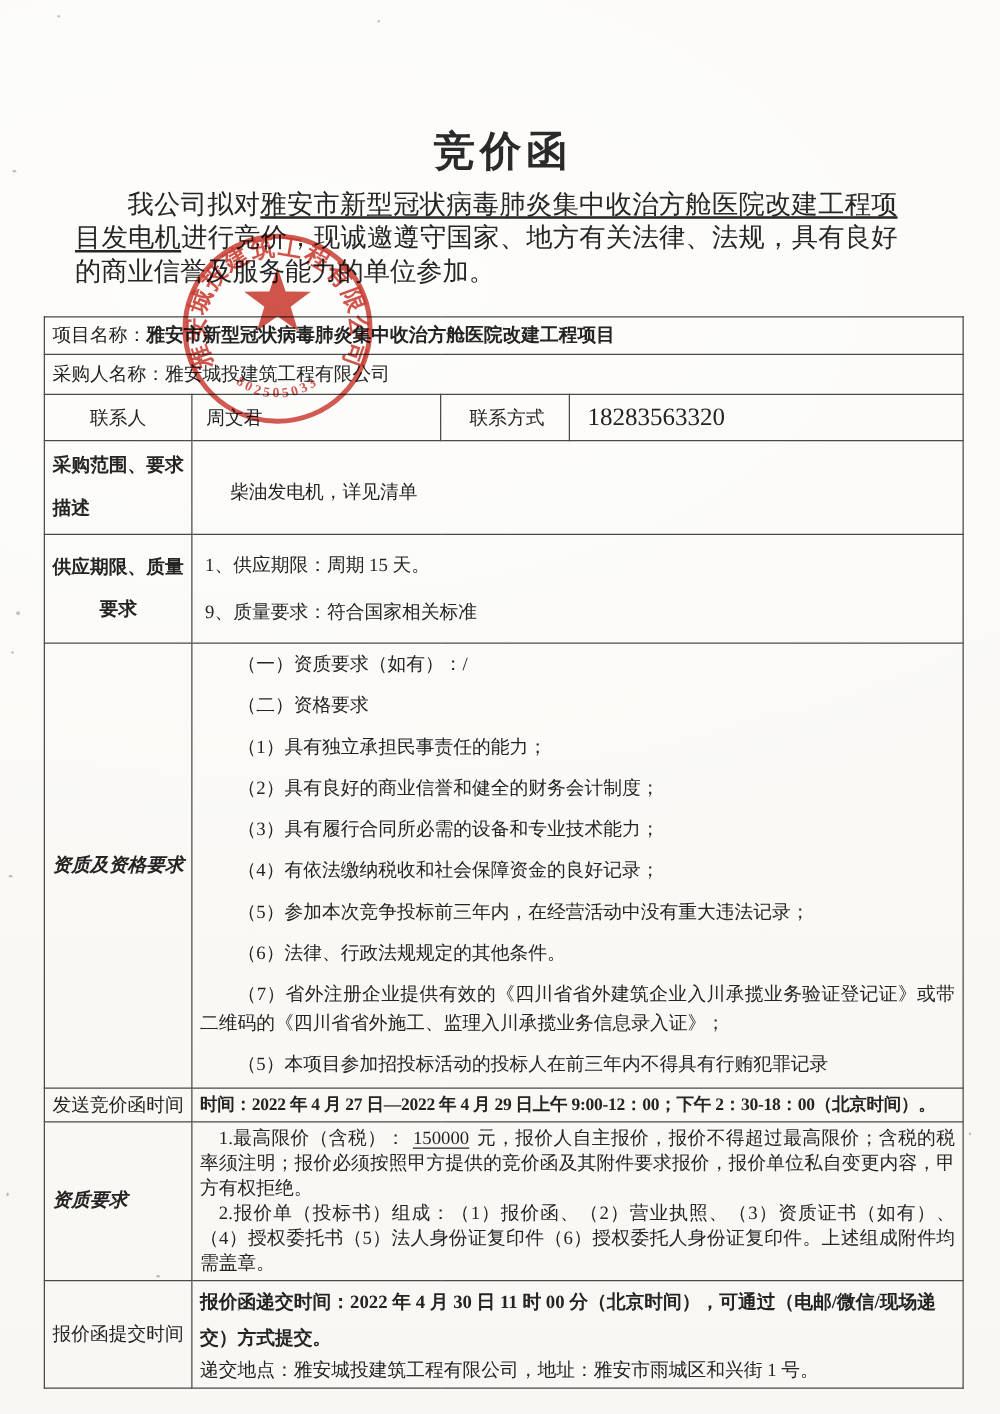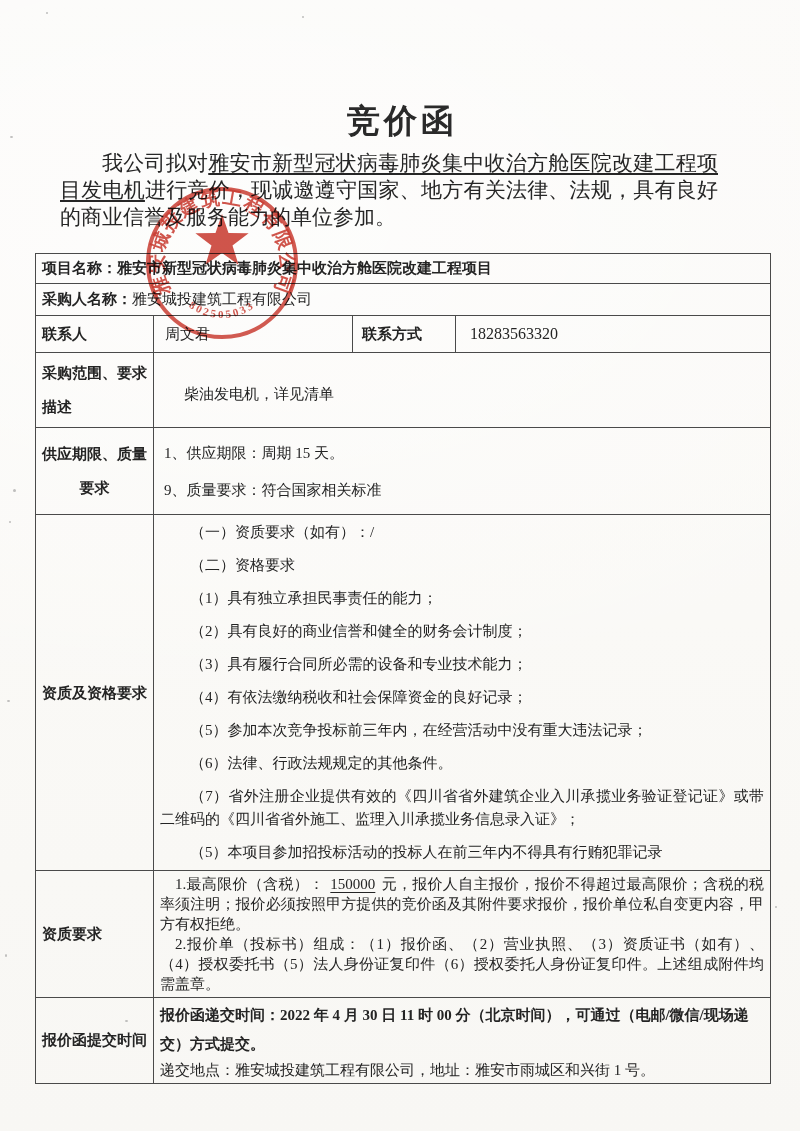--- a/index.html
+++ b/index.html
@@ -34,23 +34,23 @@
     position:absolute;left:35px;top:253px;width:735px;
     border-collapse:collapse;table-layout:fixed;
     font-size:15px;color:#242424;
   }
   table.doc td{
     border:1px solid #4a4a4a;
     padding:3px 6px;
     vertical-align:middle;
     overflow:hidden;
   }
-  .lbl{ font-weight:bold; }
+  .lbl{ font-weight:normal;text-align:center; }
   td.rowlabel{ font-weight:bold; vertical-align:top; padding-top:9px; line-height:34px; }
-  td.rowlabel.centered{ vertical-align:middle; padding-top:3px; }
+  td.rowlabel.centered{ vertical-align:middle; padding-top:3px;font-style:italic; }
   .val{ font-weight:normal; }
   .b{ font-weight:bold; }
   td.content{ vertical-align:top; }
   td.content p{ margin:0; line-height:23px; }
   td.scope-td p{ margin:8px 0 0; text-indent:1.6em; }
   td.supply-td p{ margin:7px 0 6px 4px; line-height:30px; }
   td.qual-td{ padding:9px 8px 0 7px; }
   td.qual-td p{ margin:0 0 10px; text-indent:2em; text-align:justify; line-height:23px; }
   td.time-td{ font-weight:bold; font-size:14px; letter-spacing:-0.2px; white-space:nowrap; padding-top:5px;}
   td.quote-td{ padding:4px 5px 2px; }
@@ -90,21 +90,21 @@
         <tr style="height:30px">
       <td colspan="4"><span class="lbl">项目名称：</span><span class="b">雅安市新型冠状病毒肺炎集中收治方舱医院改建工程项目</span></td>
     </tr>
     <tr style="height:32px">
       <td colspan="4"><span class="lbl">采购人名称：</span><span class="val">雅安城投建筑工程有限公司</span></td>
     </tr>
     <tr style="height:37px">
       <td class="lbl">联系人</td>
       <td style="padding-left:11px">周文君</td>
       <td class="lbl" style="padding-left:9px">联系方式</td>
-      <td style="padding-left:14px;font-size:16px">18283563320</td>
+      <td style="padding-left:14px;font-size:20px">18283563320</td>
     </tr>
     <tr style="height:67px">
       <td class="rowlabel">采购范围、要求描述</td>
       <td colspan="3" class="content scope-td">
         <p>柴油发电机，详见清单</p>
       </td>
     </tr>
     <tr style="height:68px">
       <td class="rowlabel" style="text-align:center">供应期限、质量要求</td>
       <td colspan="3" class="content supply-td">
@@ -119,20 +119,24 @@
         <p>（二）资格要求</p>
         <p>（1）具有独立承担民事责任的能力；</p>
         <p>（2）具有良好的商业信誉和健全的财务会计制度；</p>
         <p>（3）具有履行合同所必需的设备和专业技术能力；</p>
         <p>（4）有依法缴纳税收和社会保障资金的良好记录；</p>
         <p>（5）参加本次竞争投标前三年内，在经营活动中没有重大违法记录；</p>
         <p>（6）法律、行政法规规定的其他条件。</p>
         <p>（7）省外注册企业提供有效的《四川省省外建筑企业入川承揽业务验证登记证》或带二维码的《四川省省外施工、监理入川承揽业务信息录入证》；</p>
         <p style="margin-bottom:0">（5）本项目参加招投标活动的投标人在前三年内不得具有行贿犯罪记录</p>
       </td>
+    </tr>
+    <tr style="height:27px">
+      <td class="lbl">发送竞价函时间</td>
+      <td colspan="3" class="time-td">时间：2022 年 4 月 27 日—2022 年 4 月 29 日上午 9:00-12：00；下午 2：30-18：00（北京时间）。</td>
     </tr>
     <tr style="height:85px">
       <td class="rowlabel centered" style="vertical-align:middle">资质要求</td>
       <td colspan="3" class="content quote-td">
         <p class="p1"><span>1.最高限价（含税）：</span><span class="price-u">150000</span><span>元，报价人自主报价，报价不得超过最高限价；含税的税率须注明；报价必须按照甲方提供的竞价函及其附件要求报价，报价单位私自变更内容，甲方有权拒绝。</span></p>
         <p class="p2">2.报价单（投标书）组成：（1）报价函、（2）营业执照、（3）资质证书（如有）、（4）授权委托书（5）法人身份证复印件（6）授权委托人身份证复印件。上述组成附件均需盖章。</p>
       </td>
     </tr>
     <tr style="height:55px">
       <td class="lbl" style="vertical-align:middle">报价函提交时间</td>

